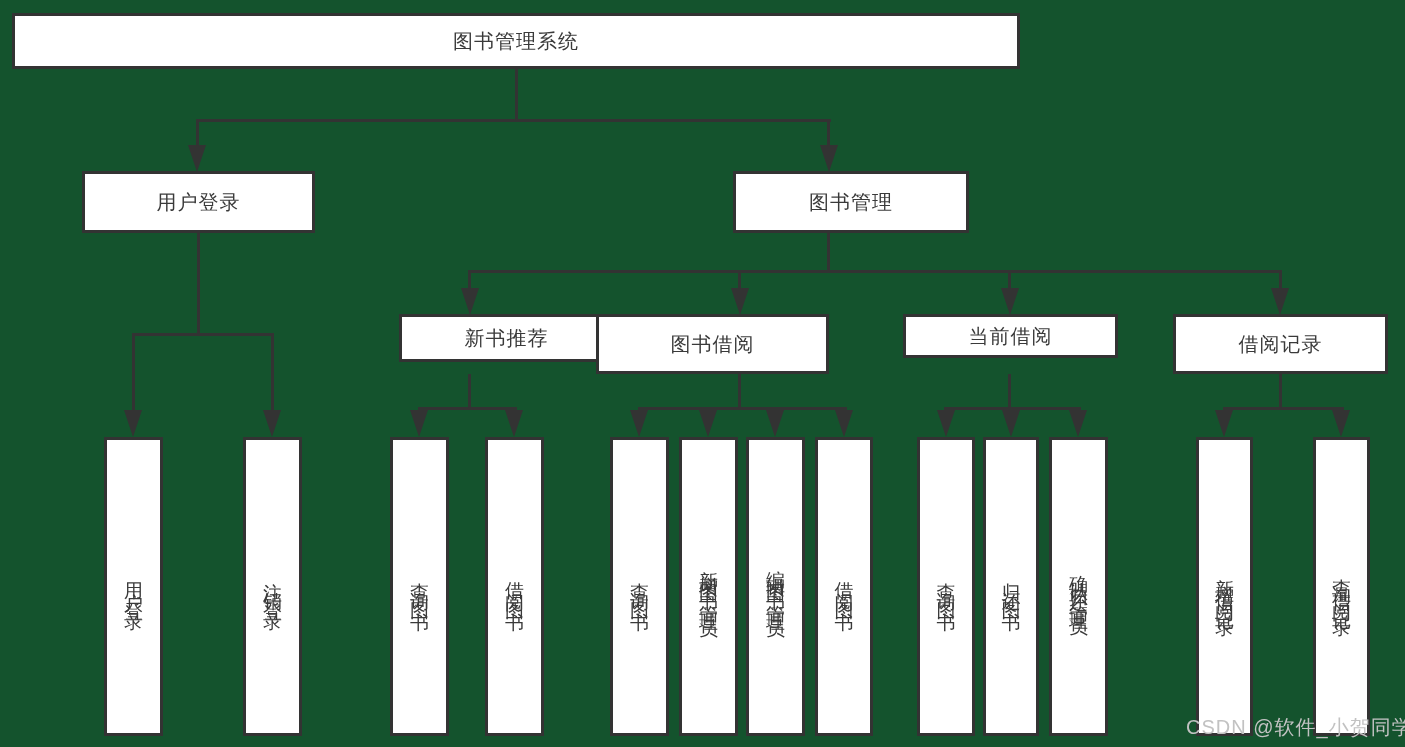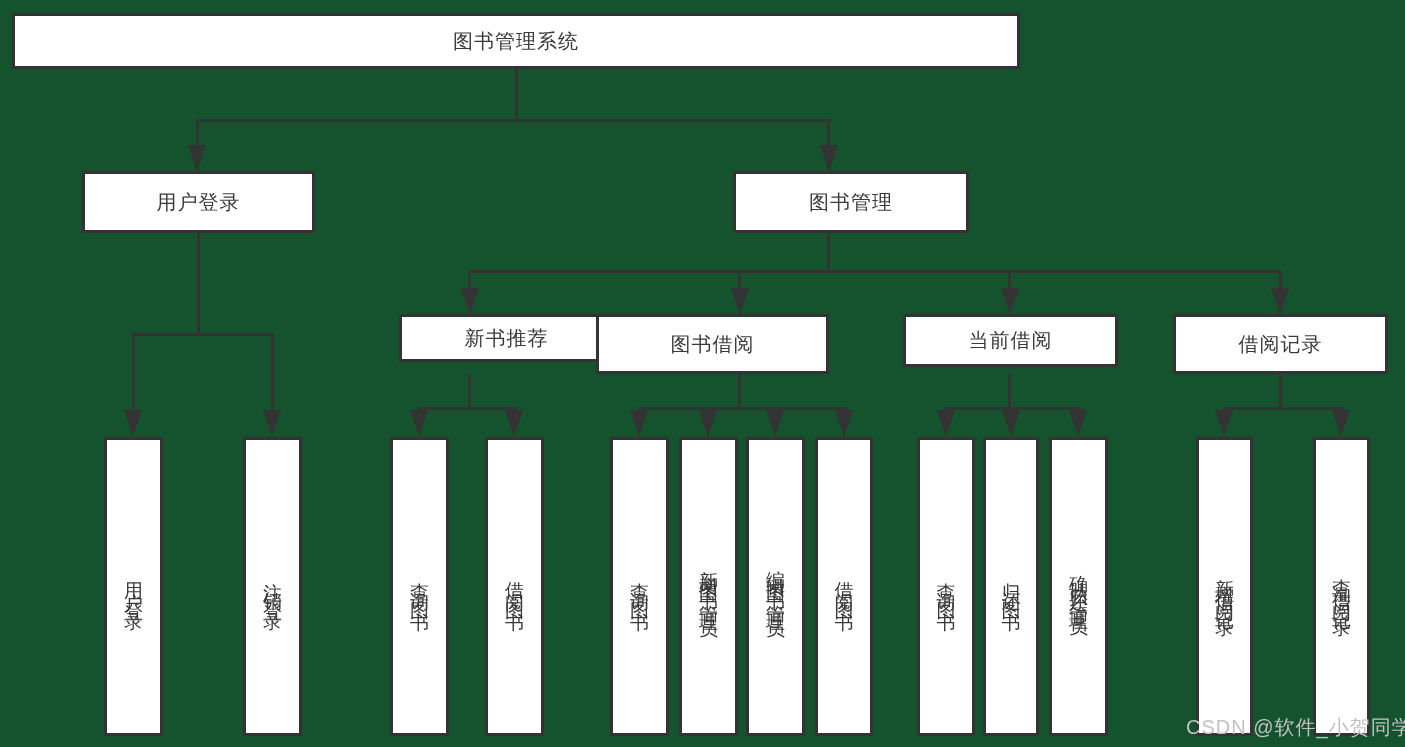--- a/index.html
+++ b/index.html
@@ -90,21 +90,21 @@
   <div class="ar" style="left:461px; top:288px;"></div>
   <div class="vl" style="left:738px; top:270px; height:22px;"></div>
   <div class="ar" style="left:731px; top:288px;"></div>
   <div class="vl" style="left:1008px; top:270px; height:22px;"></div>
   <div class="ar" style="left:1001px; top:288px;"></div>
   <div class="vl" style="left:1279px; top:270px; height:22px;"></div>
   <div class="ar" style="left:1271px; top:288px;"></div>
 
   <div class="box" style="left:363px; top:314px; width:215px; height:48px;margin-left:36px;">新书推荐</div>
   <div class="box" style="left:596px; top:314px; width:233px; height:60px;">图书借阅</div>
-  <div class="box" style="left:903px; top:314px; width:215px; height:53px;">当前借阅</div>
+  <div class="box" style="left:903px; top:314px; width:215px; height:44px;">当前借阅</div>
   <div class="box" style="left:1173px; top:314px; width:215px; height:60px;">借阅记录</div>
 
   <div class="vl" style="left:468px; top:374px; height:36px;"></div>
   <div class="hl" style="left:418px; top:407px; width:99px;"></div>
   <div class="vl" style="left:418px; top:407px; height:8px;"></div>
   <div class="ar" style="left:410px; top:410px;"></div>
   <div class="vl" style="left:513px; top:407px; height:8px;"></div>
   <div class="ar" style="left:505px; top:410px;"></div>
 
   <div class="vl" style="left:738px; top:374px; height:36px;"></div>

